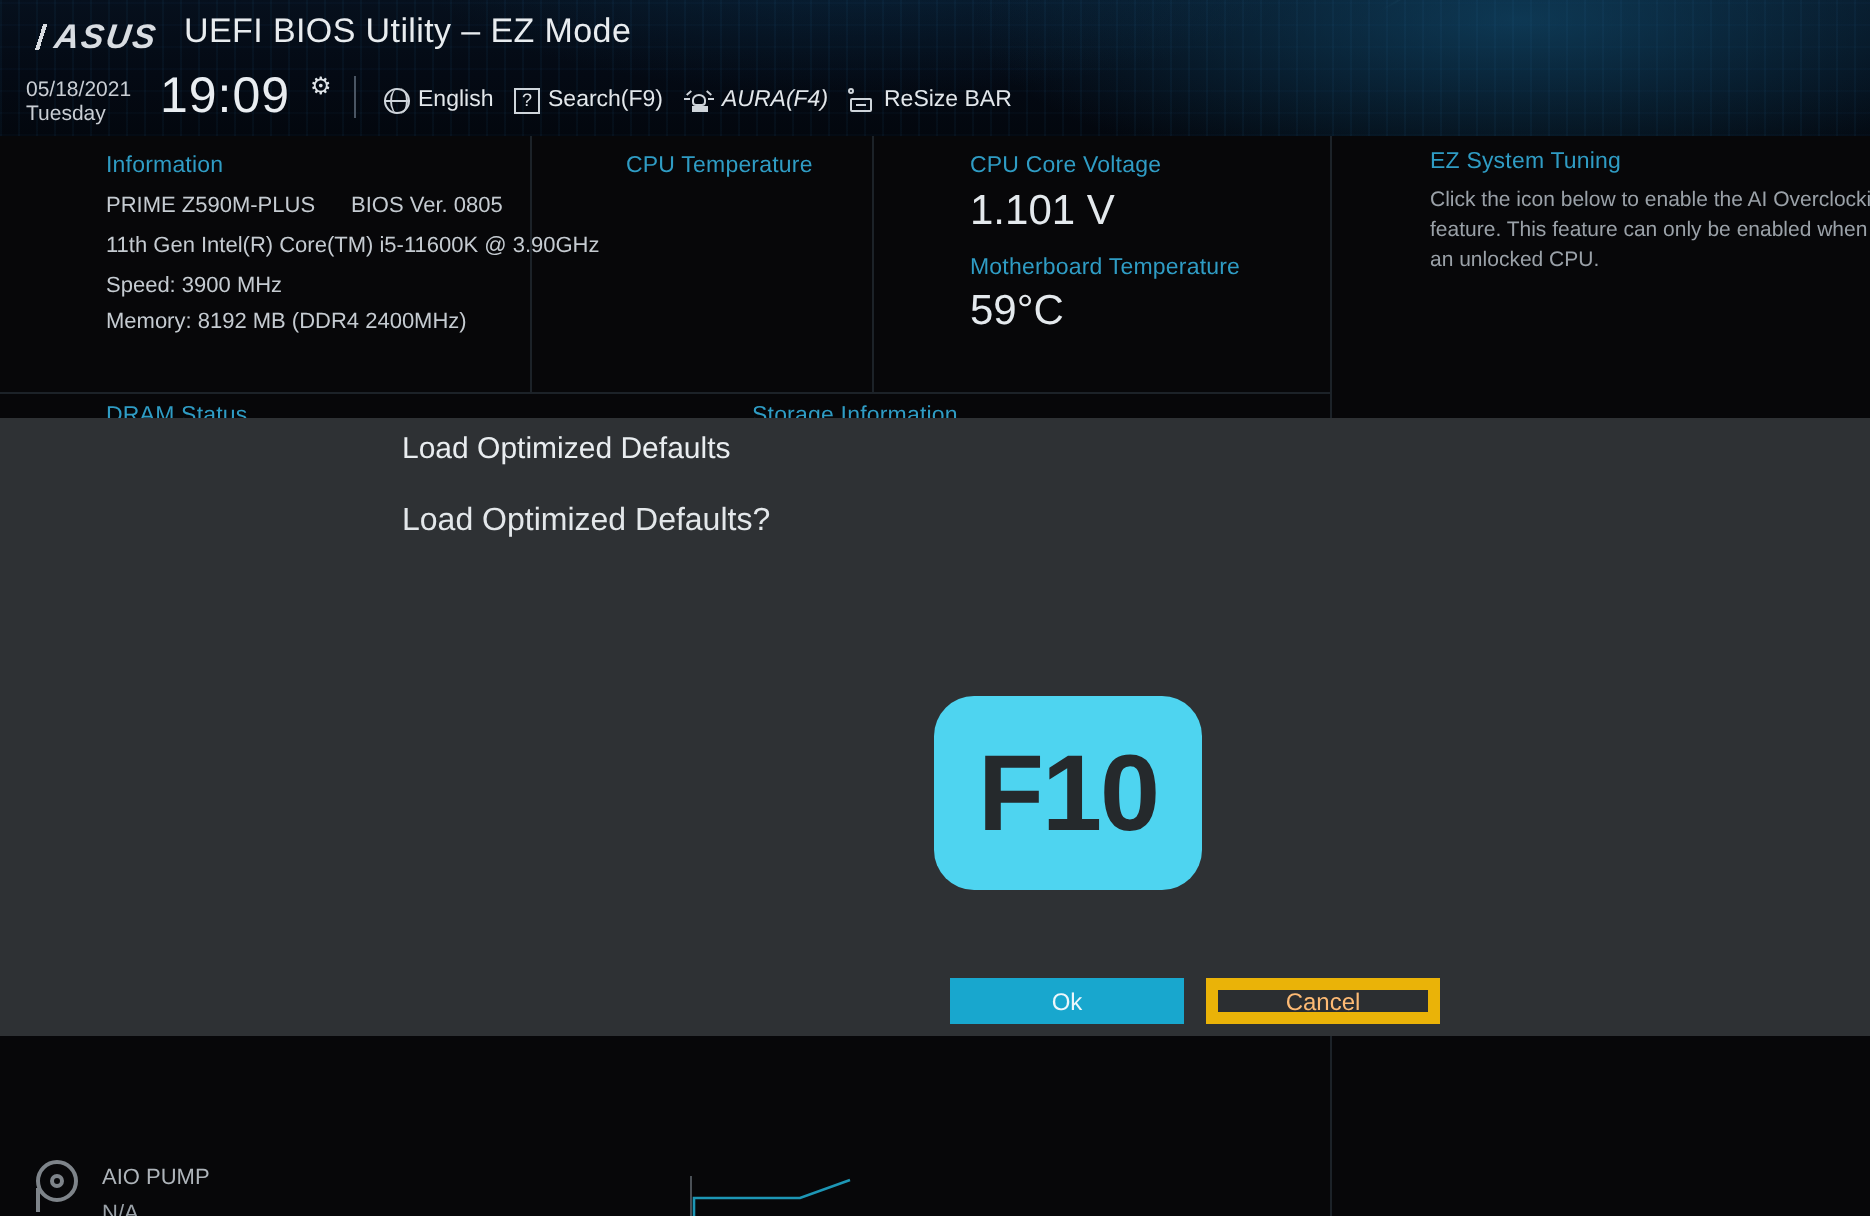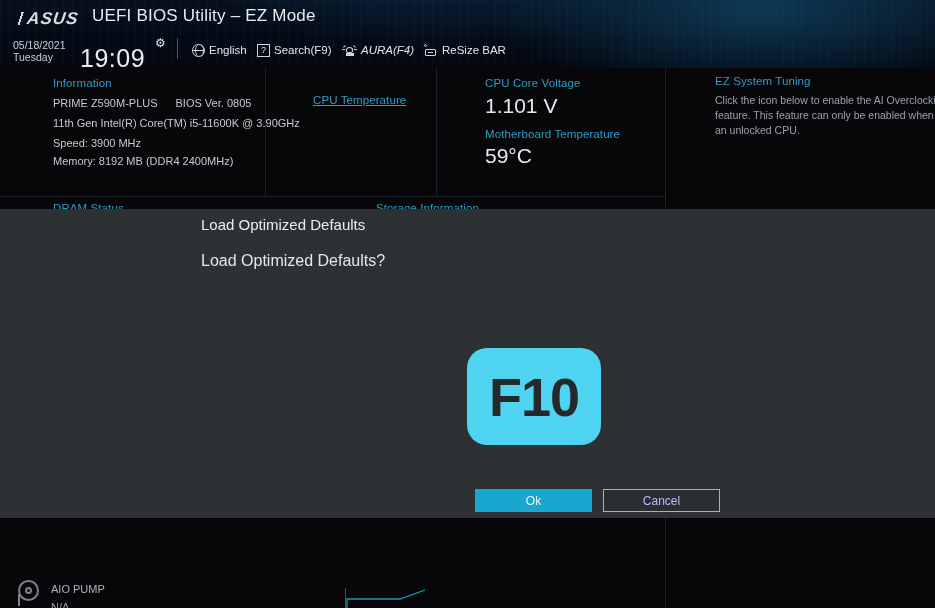--- a/index.html
+++ b/index.html
@@ -77,21 +77,21 @@
     font-weight: 400;
   }
 
   
   .date-block {
     position: absolute; left: 13px; top: 40px;
     font-size: 10.5px; line-height: 11.5px;
     color: #c9ced4;
   }
   .clock {
-    position: absolute; left: 80px; top: 46px;
+    position: absolute; left: 80px; top: 36px;
     font-size: 25px; line-height: 25px;
     color: #e9edf1; font-weight: 300;
     letter-spacing: .5px;
   }
   .clock-gear {
     position: absolute; left: 155px; top: 36px;
     font-size: 12px; color: #dfe4e8;
   }
   .hdr-sep {
     position: absolute; left: 177px; top: 38px;
@@ -187,21 +187,21 @@
     font-size: 11px; color: #c5cbd1; white-space: nowrap;
   }
   .info-line.l0 { top: 29px; }
   .info-line.l1 { top: 49px; }
   .info-line.l2 { top: 69px; }
   .info-line.l3 { top: 87px; }
   .info-sub { margin-left: 18px; }
 
   
   #cputemp-panel { left: 266px; top: 0; width: 170px; height: 128px; }
-  #cputemp-panel .panel-title { position: absolute; left: 7px; top: 26px; text-decoration: underline; }
+  #cputemp-panel .panel-title { position: absolute; left: 7px; top: 9px; }
   .temp-graph {
     position: absolute; left: 0px; top: 28px;
     width: 170px; height: 72px;
     background: #0d0b0c;
     border-bottom: 1px solid #6b6f73;
   }
   .temp-value {
     position: absolute; right: 36px; bottom: 4px;
     font-size: 13px; color: #d6dbdf;
   }
@@ -315,22 +315,22 @@
     font-size: 12px;
   }
   #btn-ok {
     left: 475px; width: 117px;
     background: #18a7ce;
     color: #eef7fb;
   }
   #btn-cancel {
     left: 603px; width: 117px;
     background: #2b2e31;
-    border: 1px solid #eab308;
-    color: #c4b5fd;
+    border: 6px solid #eab308;
+    color: #fdba74;
   }
 </style>
 </head>
 <body>
 
 <div id="screen">
 
   <div class="header">
     <div class="hdr-grid"></div>
 

